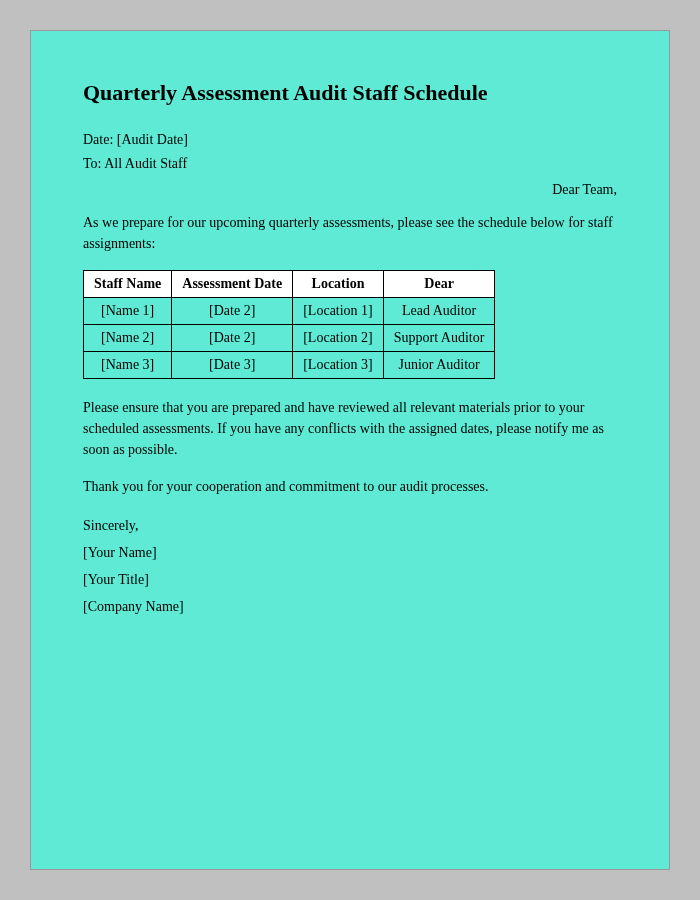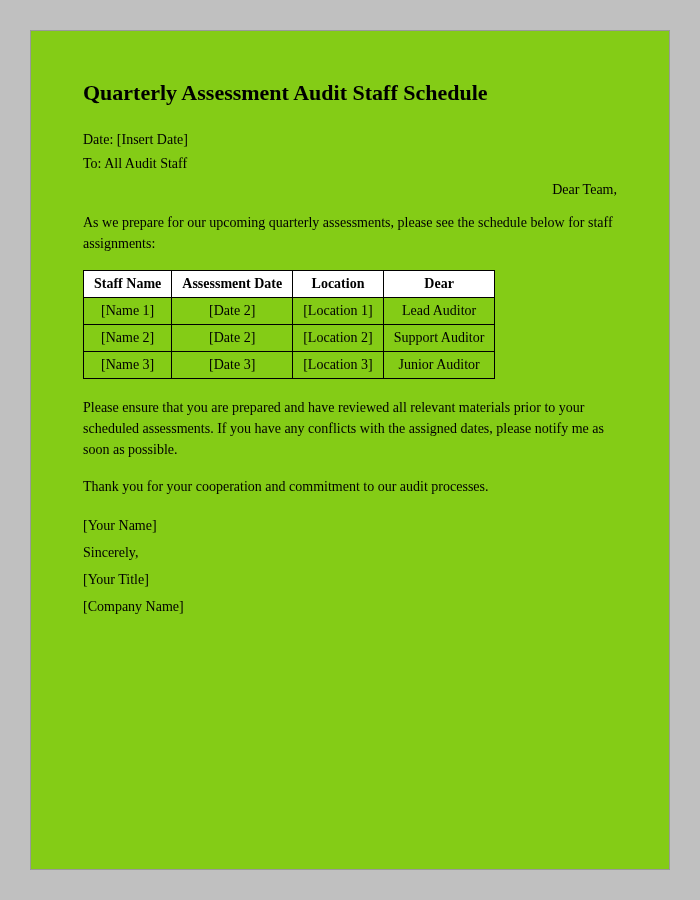--- a/index.html
+++ b/index.html
@@ -14,21 +14,21 @@
       justify-content: center;
       align-items: center;
       min-height: 900px;
       width: 700px;
       font-family: "Times New Roman", Times, serif;
     }
 
     .page-container {
       width: 640px;
       min-height: 840px;
-      background: #84cc16;
+      background: #5eead4;
       border: 1px solid #999;
       padding: 48px 52px;
       position: relative;
     }
 
     .title {
       font-size: 22px;
       font-weight: bold;
       line-height: 1.3;
       margin-bottom: 24px;
@@ -86,21 +86,21 @@
       margin-bottom: 2px;
     }
   </style>
 </head>
 <body>
 
 <div class="page-container">
 
   <div class="title">Quarterly Assessment Audit Staff Schedule</div>
 
-  <p class="meta-line">Date: [Insert Date]</p>
+  <p class="meta-line">Date: [Audit Date]</p>
   <p class="meta-line">To: All Audit Staff</p>
 
   <p class="dear-line" style="margin-top:10px;">Dear Team,</p>
 
   <p class="body-para">As we prepare for our upcoming quarterly assessments, please see the schedule below for staff assignments:</p>
 
   <table class="schedule-table">
     <thead>
       <tr>
         <th>Staff Name</th>
@@ -129,19 +129,19 @@
           <td>Junior Auditor</td>
         </tr>
       </tbody>
   </table>
 
   <p class="body-para">Please ensure that you are prepared and have reviewed all relevant materials prior to your scheduled assessments. If you have any conflicts with the assigned dates, please notify me as soon as possible.</p>
 
   <p class="body-para">Thank you for your cooperation and commitment to our audit processes.</p>
 
   <div class="closing-block">
+    <p class="closing-line">Sincerely,</p>
     <p class="closing-line">[Your Name]</p>
-    <p class="closing-line">Sincerely,</p>
     <p class="closing-line">[Your Title]</p>
     <p class="closing-line">[Company Name]</p>
   </div>
 
 </div>
 
 </body></html>

